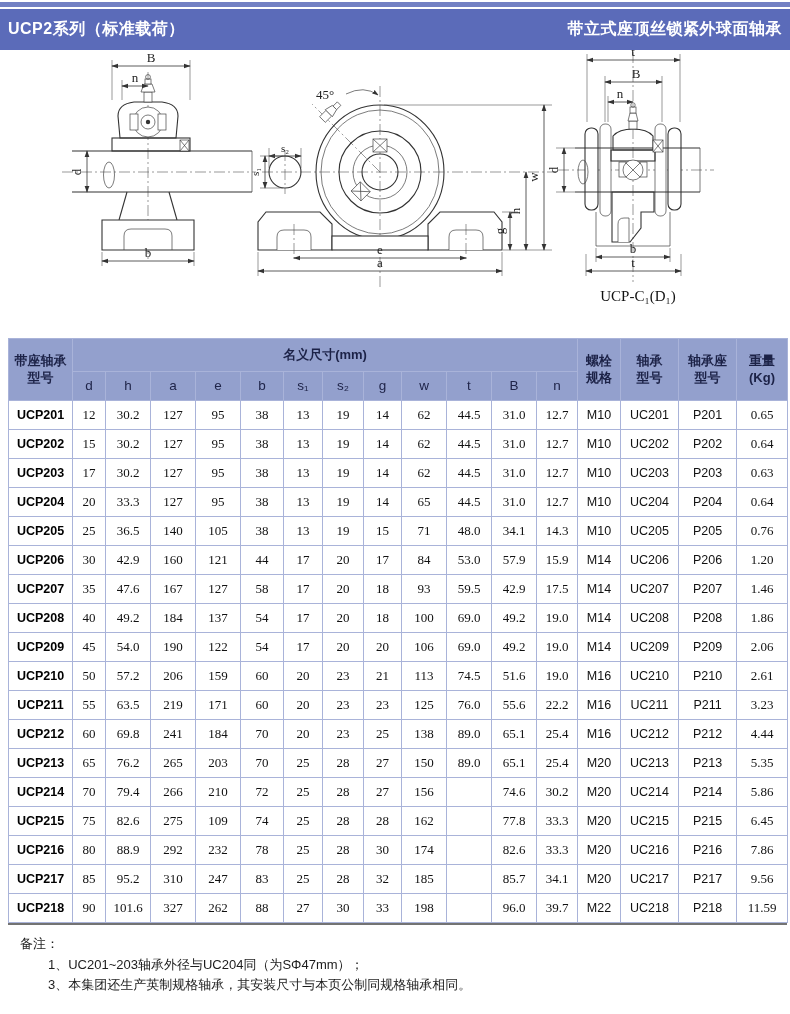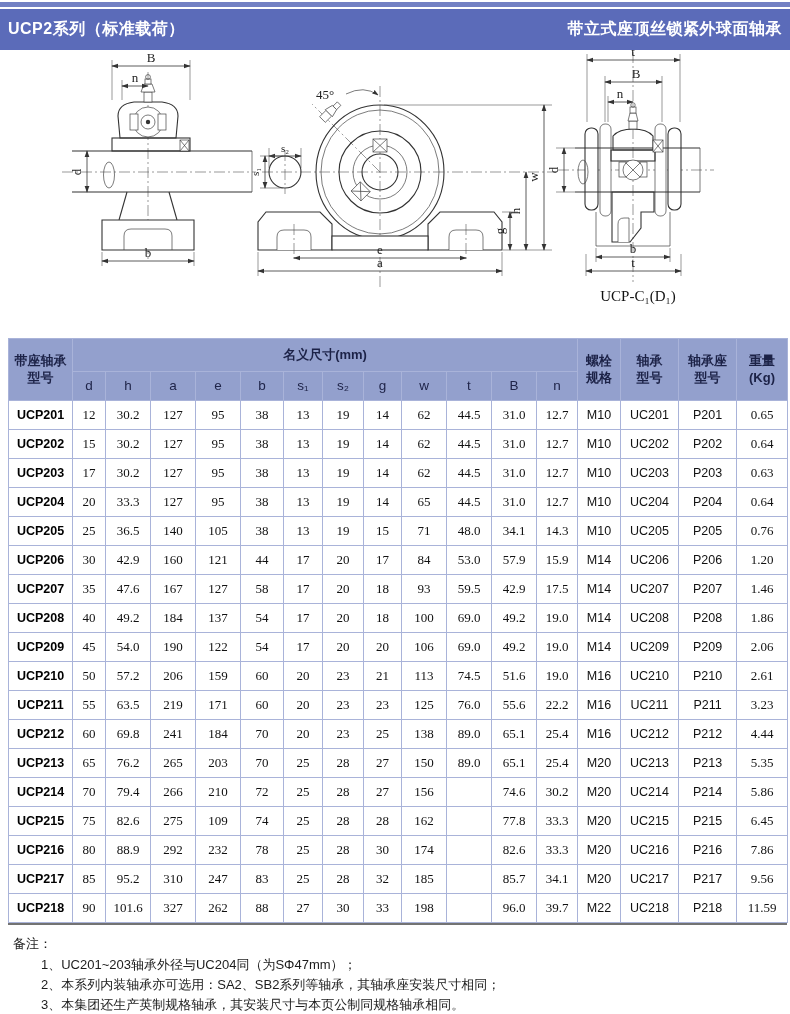--- a/index.html
+++ b/index.html
@@ -44,21 +44,21 @@
     font-size:13px;color:#111;background:#fff;
   }
   table.spec td.model{
     font-family:"Liberation Sans","DejaVu Sans",sans-serif;
     font-weight:bold;font-size:12.5px;color:#000000;
   }
   table.spec td.sans{
     font-family:"Liberation Sans","DejaVu Sans",sans-serif;font-size:12.5px;
   }
   
-  .notes{position:absolute;top:934px;left:13px;width:770px;color:#1c1c1c;font-size:13px;line-height:20px;}
+  .notes{position:absolute;top:934px;left:20px;width:770px;color:#1c1c1c;font-size:13px;line-height:20px;}
   .notes .ntitle{margin-bottom:1px;}
   .notes .nitem{padding-left:28px;}
 </style>
 </head>
 <body>
 
 <div class="drawing-wrap">
 <svg viewBox="0 0 790 335" width="790" height="335">
   <defs>
     <pattern id="hatch" width="5" height="5" patternUnits="userSpaceOnUse" patternTransform="rotate(45)">
@@ -642,15 +642,14 @@
           <td class="sans">P218</td>
           <td>11.59</td>
         </tr>
       </tbody>
 </table>
 </div>
 
 <div class="notes">
   <div class="ntitle">备注：</div>
   <div class="nitem">1、UC201~203轴承外径与UC204同（为SΦ47mm）；</div>
-  <div class="nitem">2、本系列内装轴承亦可选用：SA2、SB2系列等轴承，其轴承座安装尺寸相同；</div>
   <div class="nitem">3、本集团还生产英制规格轴承，其安装尺寸与本页公制同规格轴承相同。</div>
 </div>
 
 </body></html>

